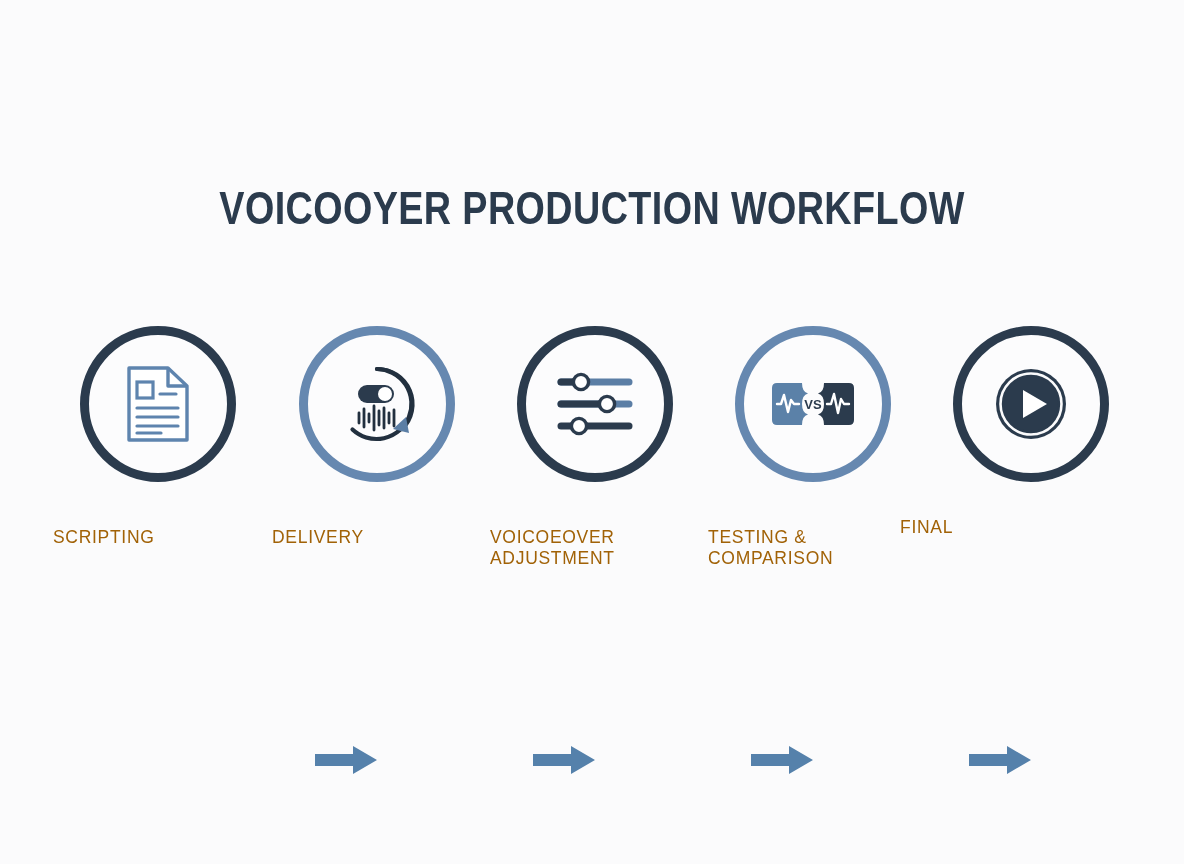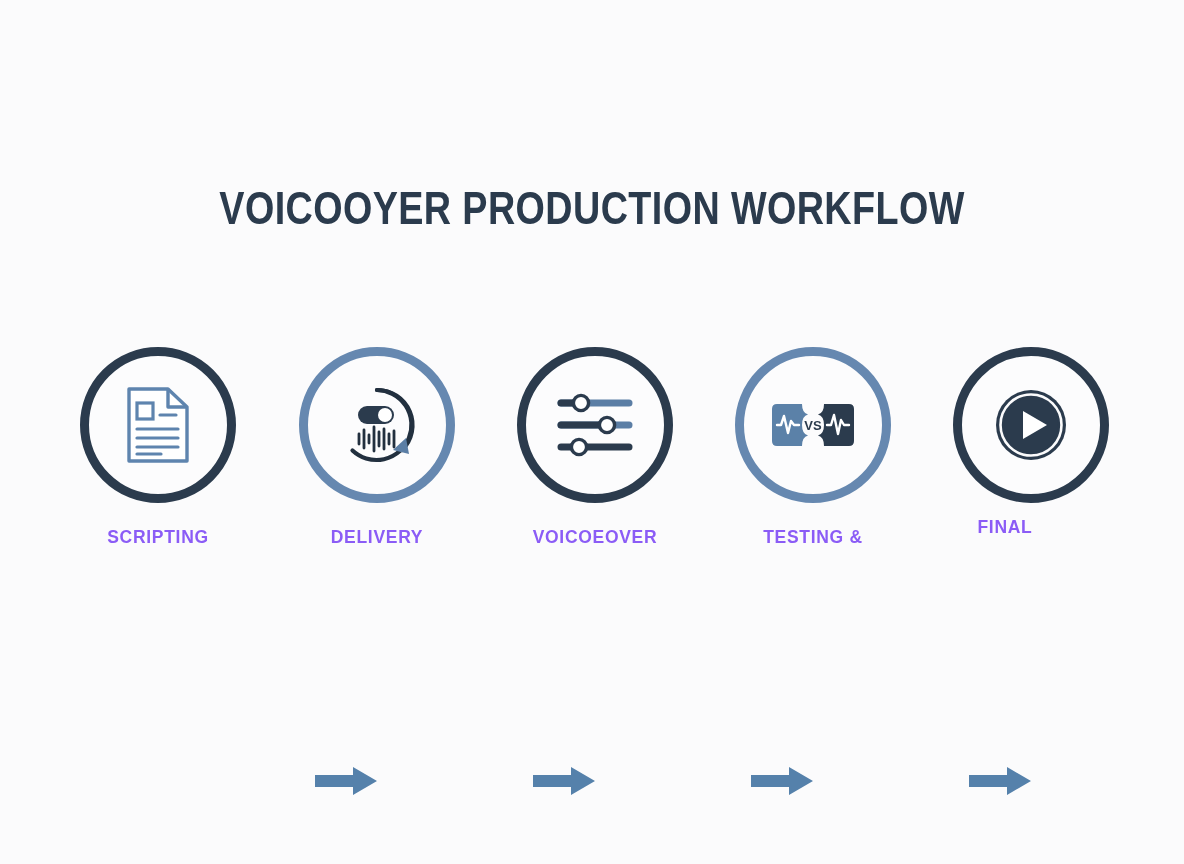--- a/index.html
+++ b/index.html
@@ -35,21 +35,21 @@
     letter-spacing: 0.5px;
     transform: scaleX(0.82);
     transform-origin: center center;
     white-space: nowrap;
     line-height: 1.1;
   }
 
   
   .flow {
     position: absolute;
-    top: 347px;
+    top: 326px;
     left: 80px;
     width: 1024px;
     height: 160px;
     text-decoration: underline;
   }
 
   .step {
     position: absolute;
     top: 0;
     width: 156px;
@@ -96,24 +96,24 @@
     position: absolute;
     top: 527px;
     left: 80px;
     width: 1024px;
     height: 110px;
   }
   .label {
     position: absolute;
     top: 0;
     width: 210px;
-    text-align: center;
-    color: #8b5cf6;
+    text-align: left;
+    color: #a16207;
     font-size: 17.5px;
-    font-weight: bold;
+    font-weight: normal;
     letter-spacing: 0.7px;
     line-height: 21px;
   }
   .label.l0 { left: -27px; }
   .label.l1 { left: 192px; }
   .label.l2 { left: 410px; }
   .label.l3 { left: 628px; }
   .label.l4 { left: 820px; top: -10px; }
   .label .line { display: block; }
 </style>
@@ -233,22 +233,24 @@
 
   <div class="labels">
     <div class="label l0">
       <span class="line">SCRIPTING</span>
     </div>
     <div class="label l1">
       <span class="line">DELIVERY</span>
     </div>
     <div class="label l2">
       <span class="line">VOICOEOVER</span>
+      <span class="line">ADJUSTMENT</span>
     </div>
     <div class="label l3">
       <span class="line">TESTING &amp;</span>
+      <span class="line">COMPARISON</span>
     </div>
     <div class="label l4">
       <span class="line">FINAL</span>
     </div>
   </div>
 
 </div>
 
 </body></html>

